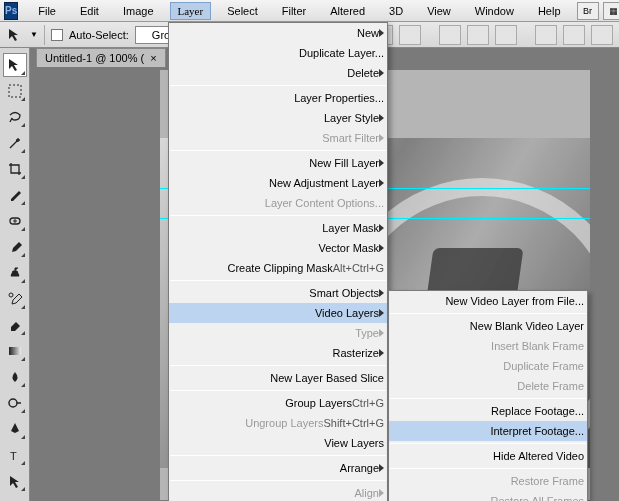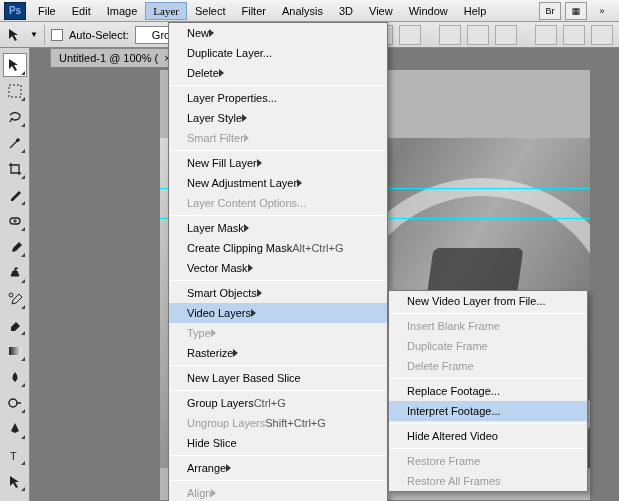--- a/index.html
+++ b/index.html
@@ -1,64 +1,64 @@
 <!DOCTYPE html>
 <html><head>
 <meta charset="utf-8">
 <style>
   * { box-sizing: border-box; margin: 0; padding: 0; font-family: Tahoma, sans-serif; font-size: 11px; }
   body { background: #888; width: 619px; height: 501px; overflow: hidden; position: relative; }
-  .menubar { background: linear-gradient(#f4f4f4, #e0e0e0); height: 22px; display: flex; align-items: center; border-bottom: 1px solid #999; position: relative; z-index: 5; }
+  .menubar { background: linear-gradient(#f4f4f4, #e0e0e0); height: 22px; display: flex; align-items: center; border-bottom: 1px solid #999; position: relative; z-index: 5; gap: 8px; }
   .ps-icon { width: 22px; height: 18px; margin: 0 4px; background: #0a3d7a; border: 1px solid #05244a; display: flex; align-items: center; justify-content: center; color: #8ab4e8; font-weight: bold; font-size: 10px; }
   .menu-item { padding: 3px 8px; cursor: default; }
   .menu-item.open { background: #b8cde8; border: 1px solid #7da2ce; padding: 2px 7px; font-family: Liberation Serif, serif; }
   .menu-right { margin-left: auto; display: flex; align-items: center; gap: 4px; padding-right: 6px; }
   .menu-right-btn { width: 22px; height: 18px; border: 1px solid #999; background: #eee; display:flex;align-items:center;justify-content:center;font-size:9px; }
   .optbar { background: linear-gradient(#e8e8e8, #d8d8d8); height: 26px; border-bottom: 1px solid #888; display:flex; align-items:center; padding: 0 6px; gap:6px; position: relative; z-index:4;}
   .move-icon { width:18px;height:18px;display:flex;align-items:center;justify-content:center; }
   .checkbox { width:12px;height:12px;border:1px solid #777;background:#fff; }
   .select-box { border:1px solid #888;background:#fff;padding:1px 16px;height:18px;display:flex;align-items:center;min-width:40px; }
   .opt-sep { width:1px; height:20px; background:#aaa; }
   .opt-btn { width:22px;height:20px;border:1px solid #aaa;background:#e4e4e4; }
   .toolbox { position:absolute; left:0; top:48px; width:30px; background:#d6d6d6; border-right:1px solid #888; height:453px; display:flex; flex-direction:column; align-items:center; padding-top:4px; gap:0; z-index:3;}
   .tool { width:24px; height:24px; margin:1px 0; display:flex;align-items:center;justify-content:center; border:1px solid transparent; position:relative; }
   .tool.sel { background:#fff; border:1px solid #888; }
   .tool-mark { position:absolute; right:1px; bottom:1px; width:0;height:0;border-left:4px solid transparent;border-bottom:4px solid #444; }
   .workspace { position:absolute; left:30px; top:48px; right:0; bottom:0; background:#7a7a7a; }
-  .tab { position:absolute; left:20px; top:0; background:#bfbfbf; border:1px solid #888; border-bottom:none; padding:3px 8px; font-size:11px; display:flex;align-items:center;gap:6px; z-index:2;}
+  .tab { position:absolute; left:6px; top:0; background:#bfbfbf; border:1px solid #888; border-bottom:none; padding:3px 8px; font-size:11px; display:flex;align-items:center;gap:6px; z-index:2;}
   .tab-close { font-family:Arial; }
   .canvas { position:absolute; left:130px; top:22px; width:430px; height:430px; background:#b5b5b5; overflow:hidden; }
   .photo { position:absolute; left:0; top:68px; width:430px; height:330px; background:linear-gradient(120deg,#d0d0d0 0%, #808080 40%, #a8a8a8 60%, #606060 100%); filter:contrast(1.1); }
   .photo::before { content:""; position:absolute; right:-40px; top:40px; width:260px; height:260px; border:18px solid #e8e8e8; border-radius:50%; opacity:.55; }
   .photo::after { content:""; position:absolute; right:70px; top:110px; width:90px; height:50px; background:#3a3a3a; transform:skewX(-8deg); border-radius:6px; opacity:.75; }
   .guide-h { position:absolute; left:0; right:0; height:1px; background:#00eaff; }
   .menu-panel { position:absolute; background:#f0f0f0; border:1px solid #7a7a7a; box-shadow:3px 3px 5px rgba(0,0,0,.3); z-index:10; }
   .m1 { left:168px; top:22px; width:220px; }
   .m2 { left:388px; top:290px; width:200px; }
-  .mi { padding:4px 10px 4px 18px; display:flex; align-items:center; justify-content:flex-start; white-space:nowrap; }
+  .mi { padding:4px 3px 4px 18px; display:flex; align-items:center; justify-content:flex-end; white-space:nowrap; }
   .mi.disabled { color:#9a9a9a; }
   .mi.hl { background:#bcd4ef; }
   .mi .arrow { width:0;height:0;border-top:4px solid transparent;border-bottom:4px solid transparent;border-left:5px solid #333; }
   .mi.disabled .arrow { border-left-color:#aaa; }
   .msep { height:1px; background:#c8c8c8; margin:2px 1px; border-bottom:1px solid #fff; }
   .kbd { color:#555; font-size:11px; }
   svg { overflow:visible; }
 </style>
 </head>
 <body>
 
 <div class="menubar">
   <div class="ps-icon">Ps</div>
   <div class="menu-item">File</div>
   <div class="menu-item">Edit</div>
   <div class="menu-item">Image</div>
   <div class="menu-item open">Layer</div>
   <div class="menu-item">Select</div>
   <div class="menu-item">Filter</div>
-  <div class="menu-item">Analysis</div>
+  <div class="menu-item">Altered</div>
   <div class="menu-item">3D</div>
   <div class="menu-item">View</div>
   <div class="menu-item">Window</div>
   <div class="menu-item">Help</div>
   <div class="menu-right">
     <div class="menu-right-btn">Br</div>
     <div class="menu-right-btn">▦</div>
     <div class="menu-right-btn" style="border:none;background:none">»</div>
   </div>
 </div>
@@ -251,27 +251,27 @@
     </div>
     <div class="mi disabled">
       <span>Layer Content Options...</span>
     </div>
     <div class="msep"></div>
     <div class="mi">
       <span>Layer Mask</span>
       <span class="arrow"></span>
     </div>
     <div class="mi">
+      <span>Vector Mask</span>
+      <span class="arrow"></span>
+    </div>
+    <div class="mi">
       <span>Create Clipping Mask</span>
       <span class="kbd">Alt+Ctrl+G</span>
     </div>
-    <div class="mi">
-      <span>Vector Mask</span>
-      <span class="arrow"></span>
-    </div>
     <div class="msep"></div>
     <div class="mi">
       <span>Smart Objects</span>
       <span class="arrow"></span>
     </div>
     <div class="mi hl">
       <span>Video Layers</span>
       <span class="arrow"></span>
     </div>
     <div class="mi disabled">
@@ -289,39 +289,42 @@
     <div class="msep"></div>
     <div class="mi">
       <span>Group Layers</span>
       <span class="kbd">Ctrl+G</span>
     </div>
     <div class="mi disabled">
       <span>Ungroup Layers</span>
       <span class="kbd">Shift+Ctrl+G</span>
     </div>
     <div class="mi">
-      <span>Hide Slice</span>
+      <span>View Layers</span>
     </div>
     <div class="msep"></div>
     <div class="mi">
       <span>Arrange</span>
       <span class="arrow"></span>
     </div>
     <div class="msep"></div>
     <div class="mi disabled">
       <span>Align</span>
       <span class="arrow"></span>
     </div>
   </div>
 
 <div class="menu-panel m2" id="video-submenu">
     <div class="mi">
       <span>New Video Layer from File...</span>
     </div>
     <div class="msep"></div>
+    <div class="mi">
+      <span>New Blank Video Layer</span>
+    </div>
     <div class="mi disabled">
       <span>Insert Blank Frame</span>
     </div>
     <div class="mi disabled">
       <span>Duplicate Frame</span>
     </div>
     <div class="mi disabled">
       <span>Delete Frame</span>
     </div>
     <div class="msep"></div>

